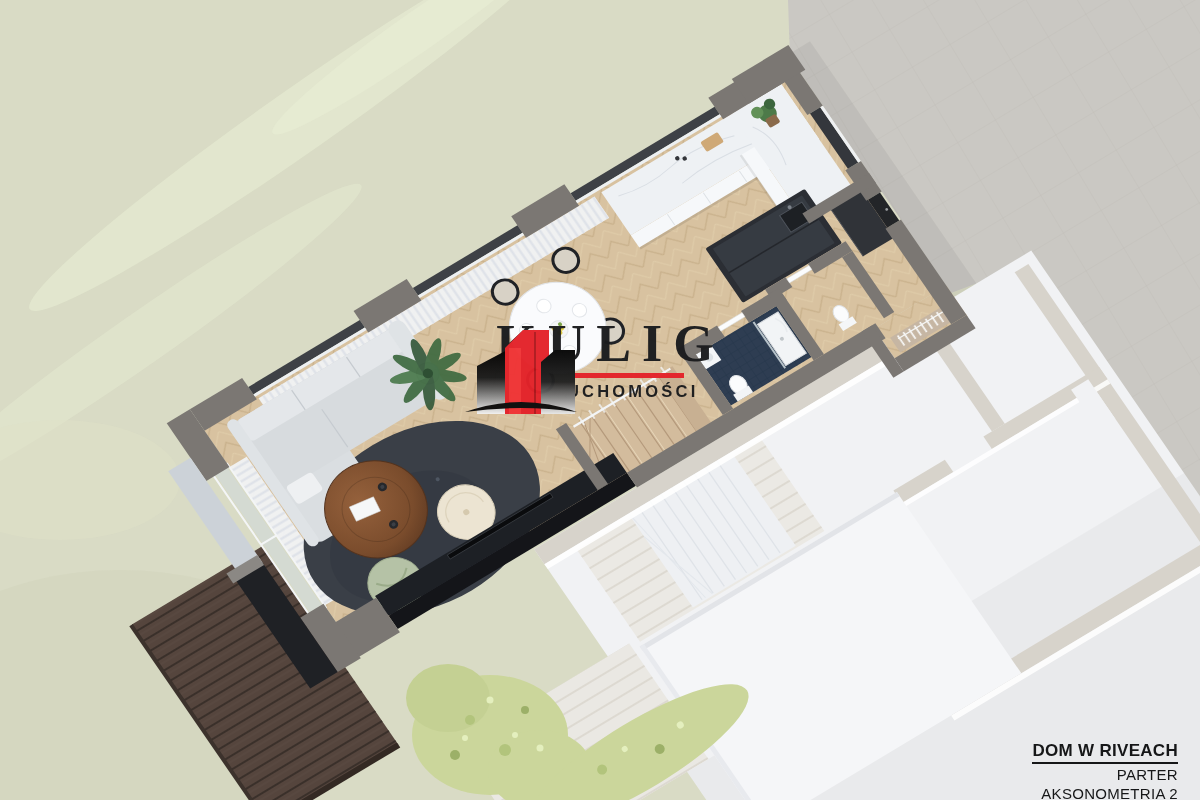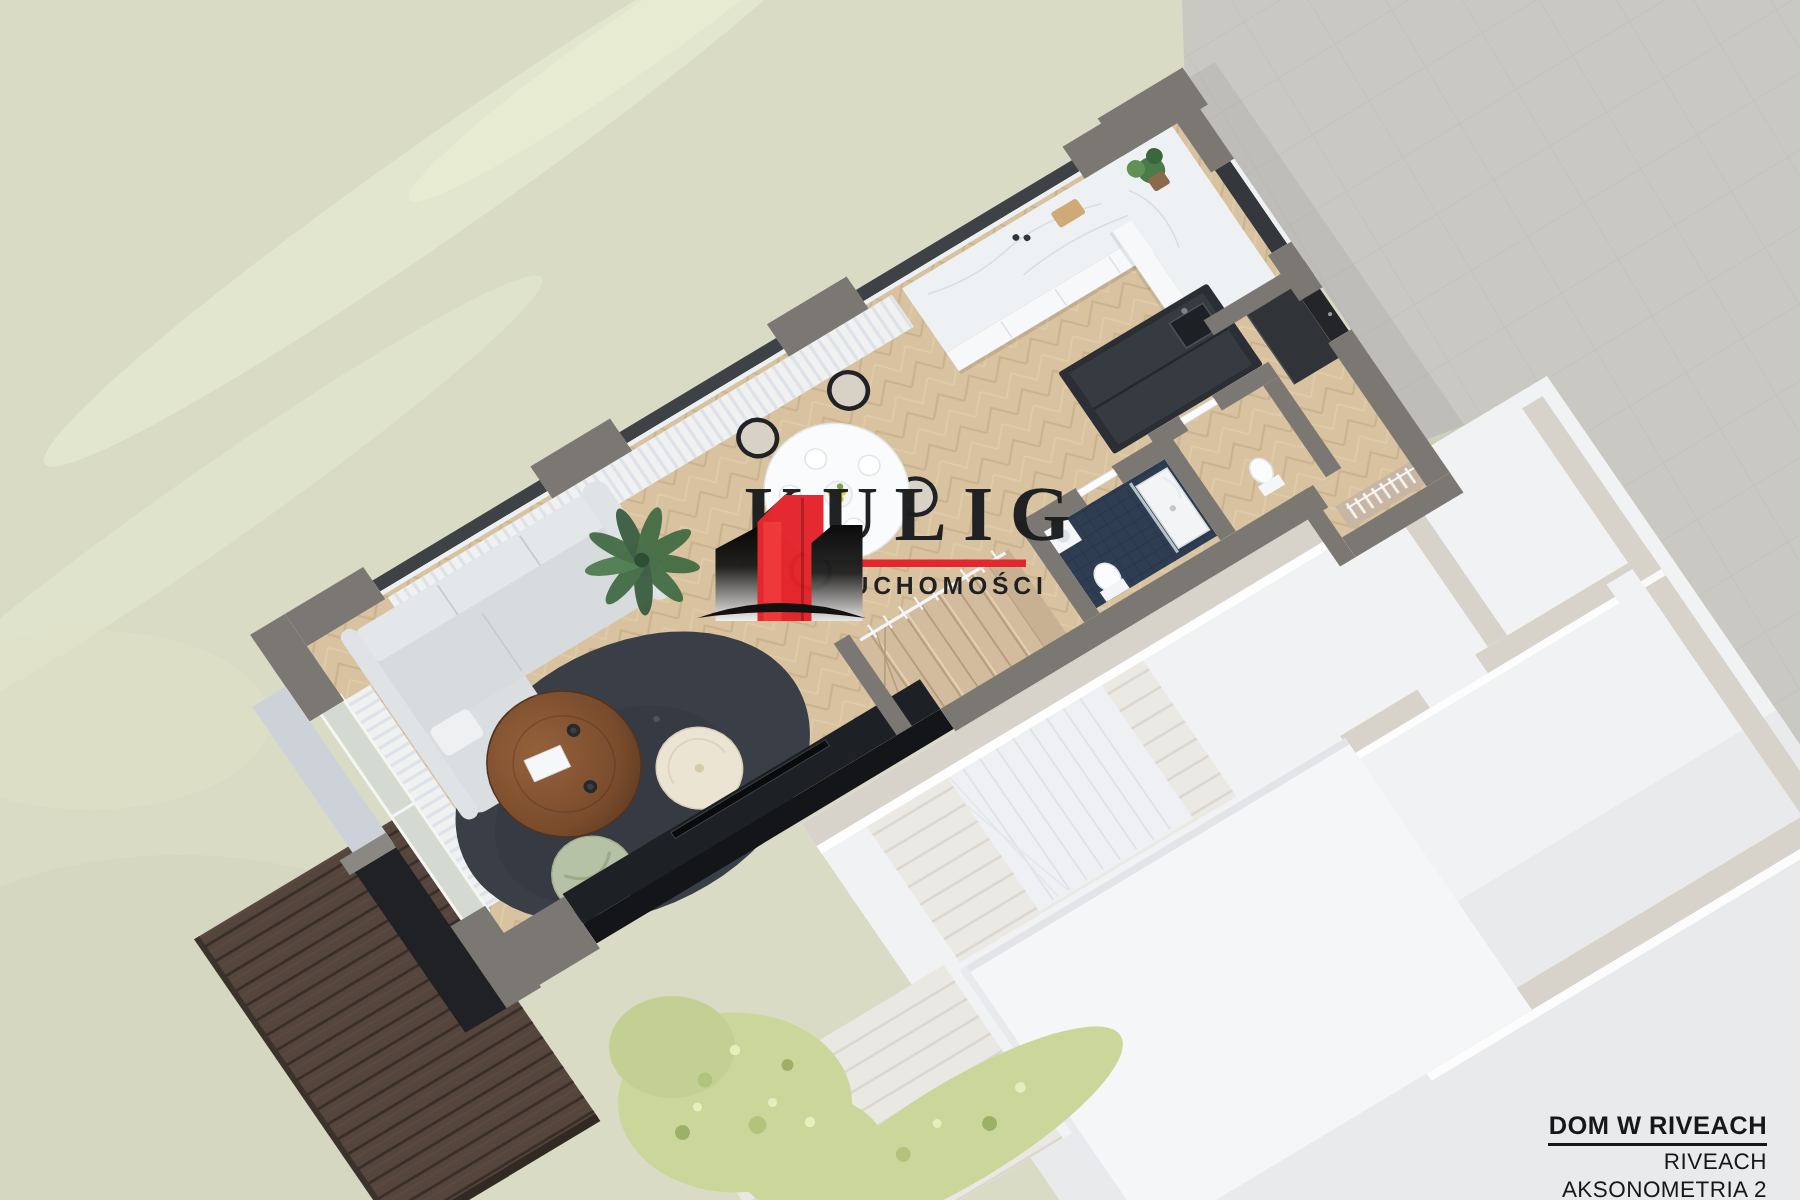--- a/index.html
+++ b/index.html
@@ -375,16 +375,16 @@
     <polygon points="78,40 92,28 112,28 112,92 78,92" fill="url(#gbR)"></polygon>
     <path d="M2,90 Q58,70 114,90 Q58,82 2,90 Z" fill="#0c0c0c"></path>
   </svg>
   <div class="logo-text">KULIG</div>
   <div class="logo-rule" style="background: rgb(228, 35, 42);"></div>
   <div class="logo-subtext">NIERUCHOMOŚCI</div>
 </div>
 
 <div class="caption">
   <div class="cap-title">DOM W RIVEACH</div>
-  <div class="cap-line">RIVEACH</div>
+  <div class="cap-line">PARTER</div>
   <div class="cap-line">AKSONOMETRIA 2</div>
 </div>
 </div>
 
 </body></html>

